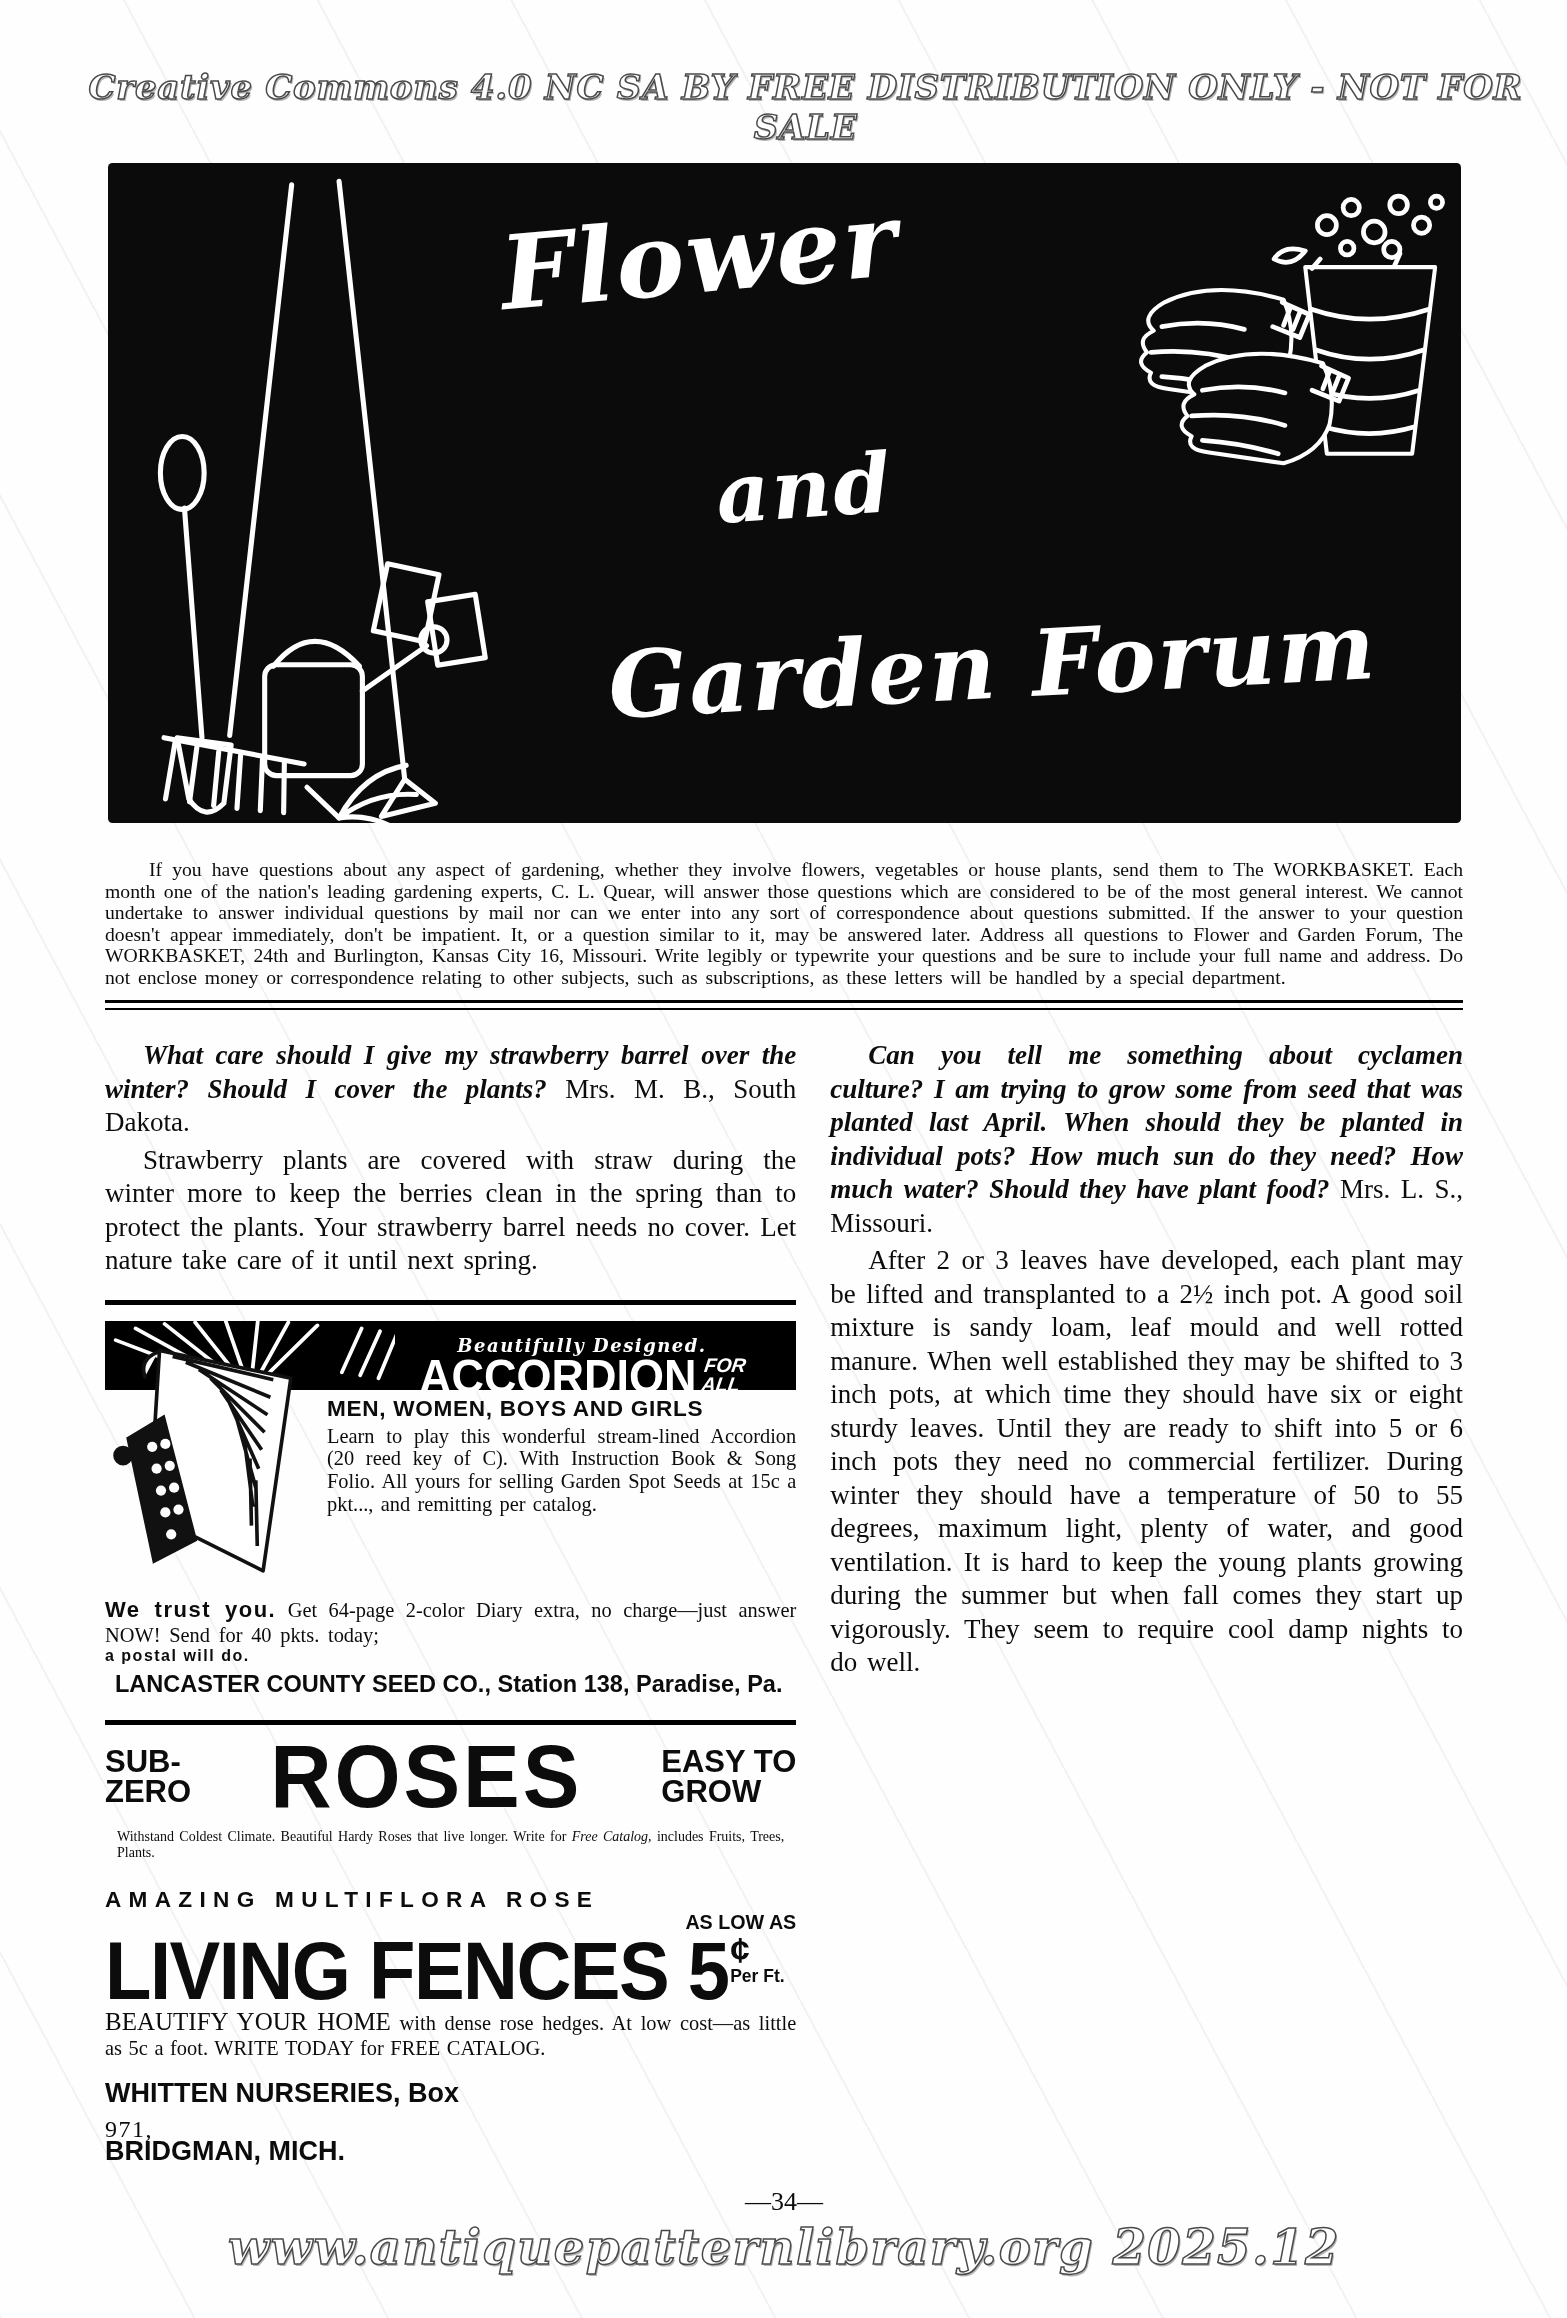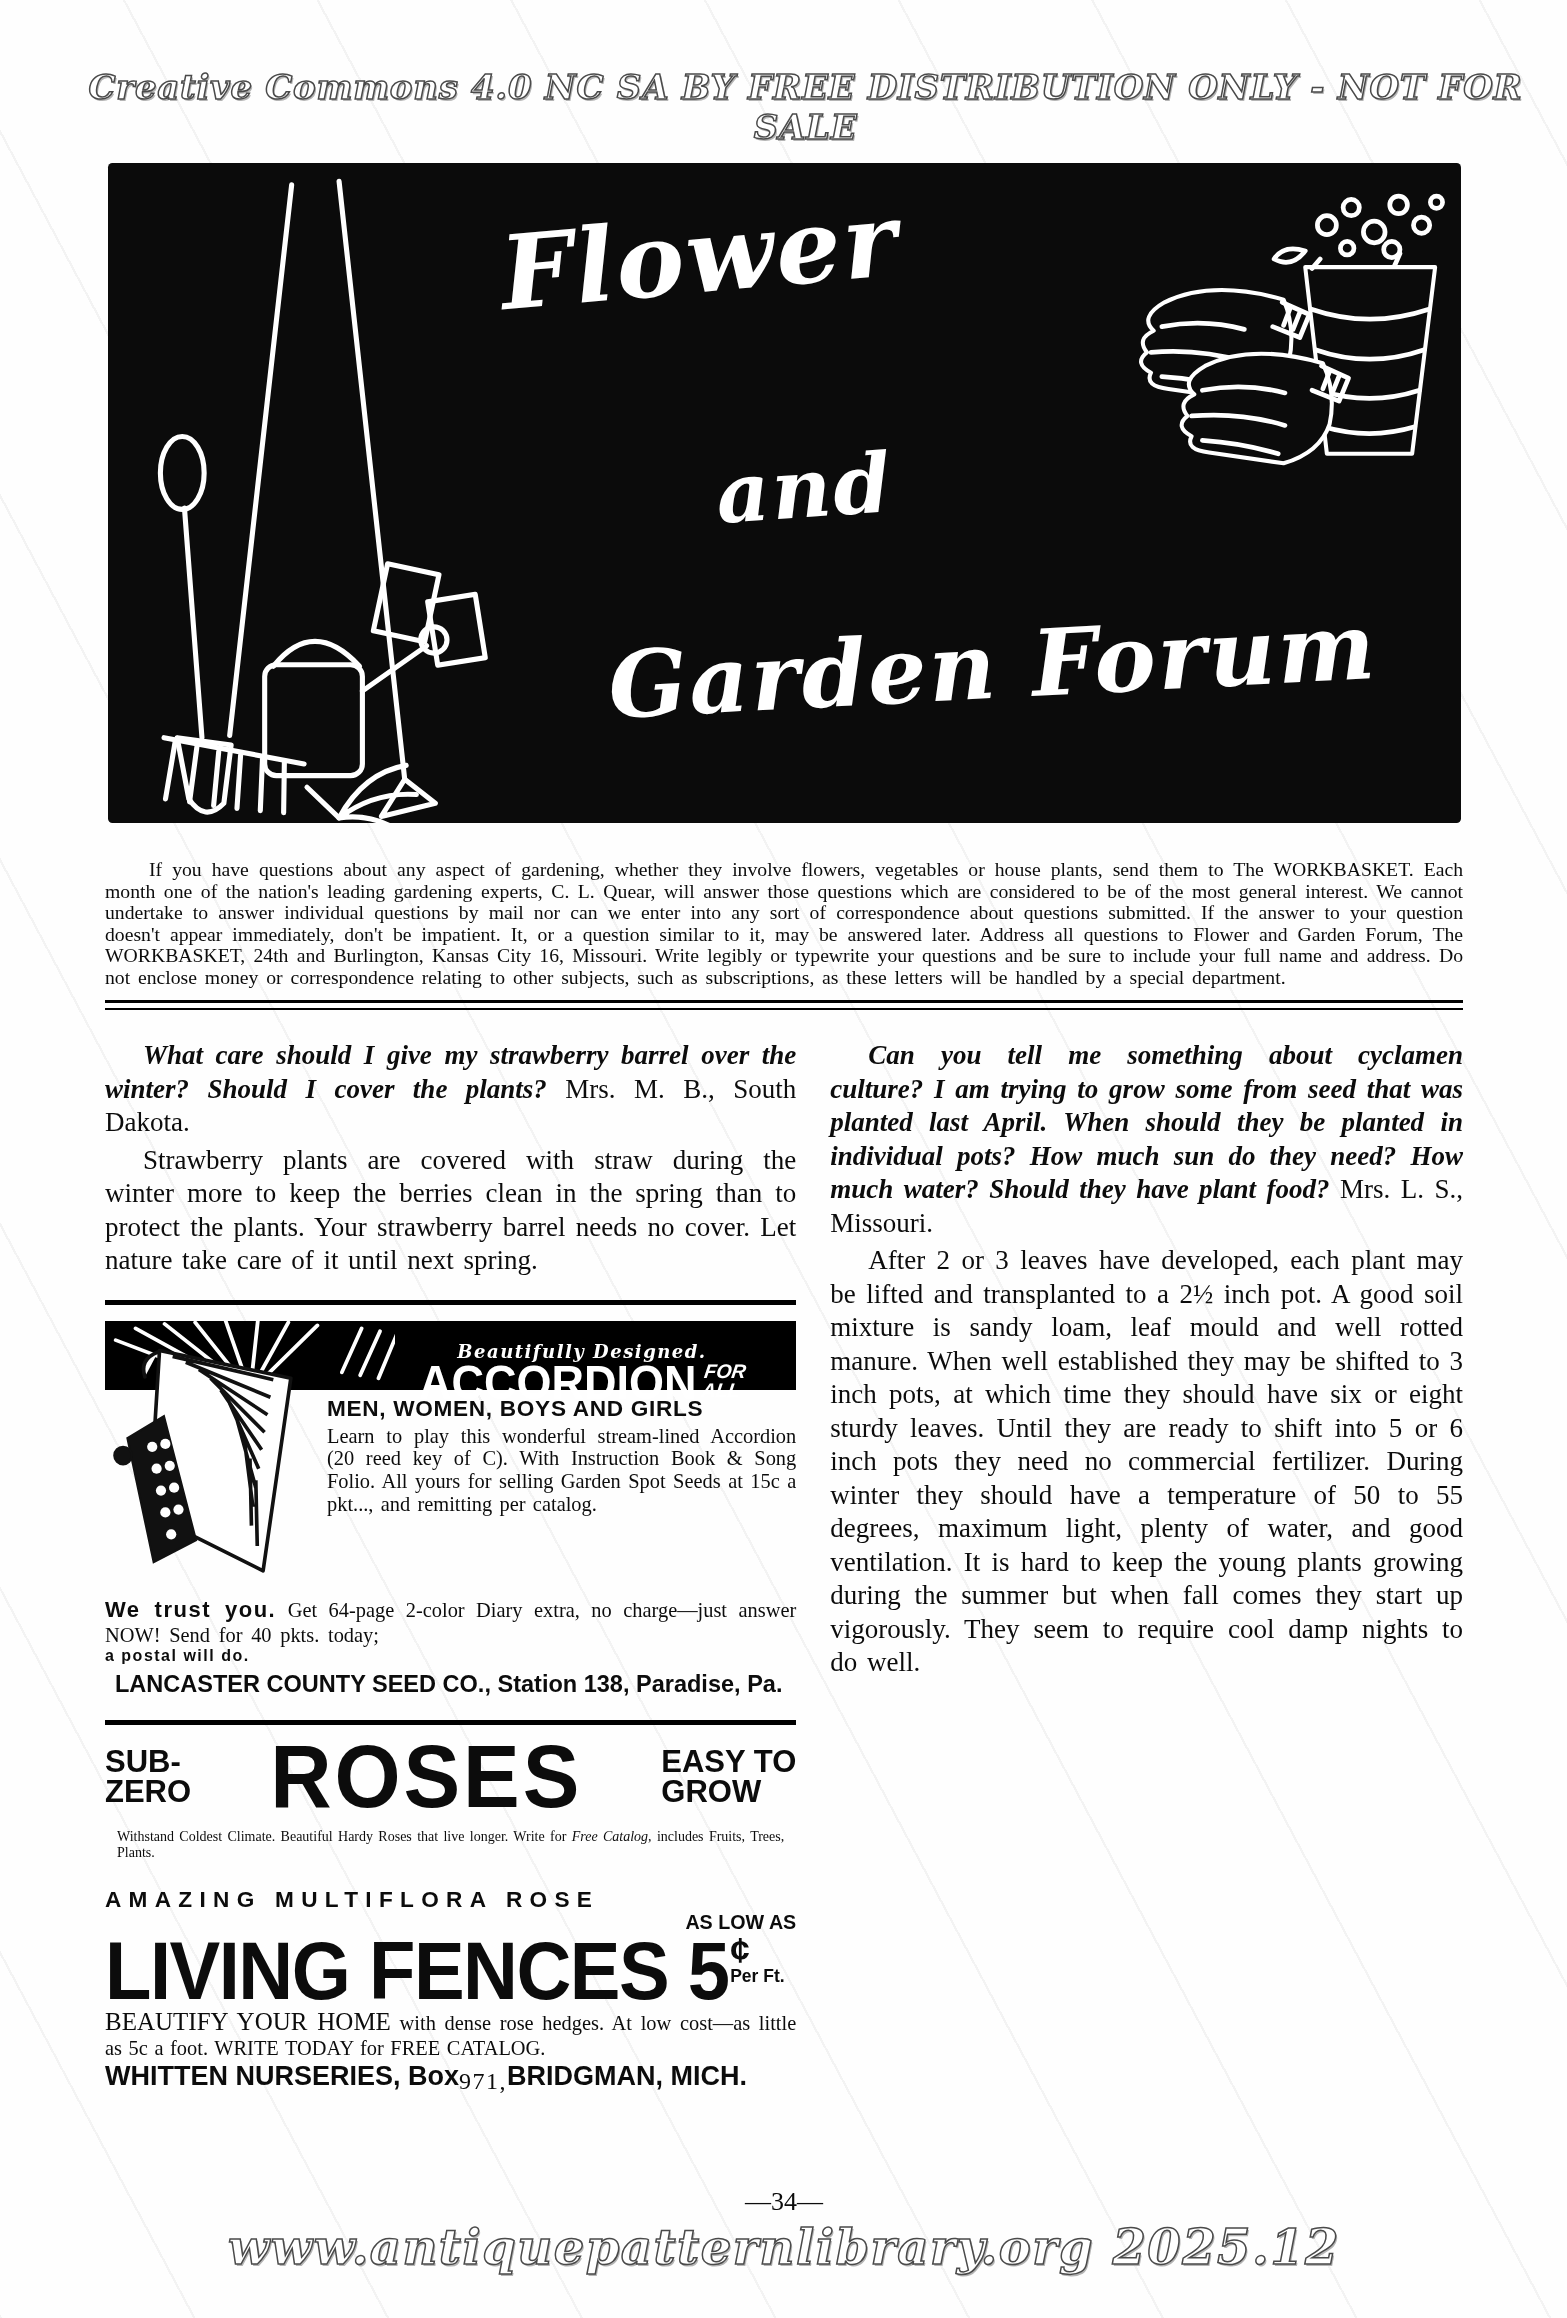--- a/index.html
+++ b/index.html
@@ -77,21 +77,21 @@
   .a{margin:4.4px 0 0;font-size:27px;line-height:1.24;text-align:justify;
      text-indent:38px;word-spacing:2.9px;}
   .rule{border:none;border-top:5.1px solid #000;margin:22px 0 16px;}
   .b-sans{font-family:"Liberation Sans",sans-serif;font-weight:bold;}
   
   .ad-accordion{position:relative;}
   .acc-banner{position:relative;height:69px;background:#000;}
   .rays-art{position:absolute;left:0;top:0;width:42%;height:100%;}
   .acc-head{margin-left:38%;color:#fff;}
   .acc-script{font-family:"DejaVu Serif",serif;font-style:italic;font-weight:bold;
-      font-size:18px;padding-top:20px;letter-spacing:1.5px;text-align:center;}
+      font-size:18px;padding-top:14px;letter-spacing:1.5px;text-align:center;}
   .acc-title-row{display:flex;align-items:flex-start;justify-content:center;gap:7px;}
   .acc-title{font-family:"Liberation Sans",sans-serif;font-weight:bold;
       font-size:45px;line-height:0.92;letter-spacing:0;transform:scaleY(1.05);}
   .acc-forall{display:flex;flex-direction:column;font-family:"Liberation Sans",sans-serif;
       font-weight:bold;font-style:italic;font-size:19.7px;line-height:0.95;transform:skewX(-8deg);}
   .acc-art{position:absolute;left:1.5px;top:8.7px;width:213px;height:257px;}
   .acc-right{margin-left:222px;min-height:198px;padding-top:5.8px;}
   .acc-subhead{font-family:"Liberation Sans",sans-serif;font-weight:bold;font-size:22.6px;
       letter-spacing:0.7px;white-space:nowrap;}
   .acc-body{margin:2.9px 0 0;font-size:20.4px;line-height:1.12;text-align:justify;word-spacing:2.2px;}
@@ -113,21 +113,21 @@
   .roses-amaze .low{font-family:"Liberation Sans",sans-serif;font-weight:bold;font-size:19.7px;
       line-height:0.95;margin-top:44px;}
   .roses-living{display:flex;align-items:flex-start;margin-top:2.9px;}
   .roses-living .lf{font-family:"Liberation Sans",sans-serif;font-weight:bold;font-size:76px;
       line-height:0.9;letter-spacing:-1.5px;transform:scaleY(1.08);transform-origin:left top;white-space:nowrap;}
   .cent-group{display:flex;flex-direction:column;align-items:flex-start;margin-left:1.5px;}
   .cent{font-family:"Liberation Sans",sans-serif;font-weight:bold;font-size:35px;line-height:0.9;}
   .perft{font-family:"Liberation Sans",sans-serif;font-weight:bold;font-size:17.5px;}
   .roses-beautify{margin:5.8px 0 0;font-size:20.4px;line-height:1.15;text-align:justify;word-spacing:1.5px;}
   .roses-beautify .caps{font-size:25px;}
-  .roses-company{display:flex;align-items:flex-start;margin-top:0;}
+  .roses-company{display:flex;justify-content:space-between;align-items:flex-start;margin-top:17px;flex-direction:column;}
   .roses-company .b-sans{font-size:27px;transform:scaleY(1.02);}
   .box-num{font-size:24px;position:relative;top:7.3px;letter-spacing:1.5px;}
   
   .pageno{position:absolute;top:2187px;width:100%;text-align:center;font-size:26px;}
   .wm-bottom{position:absolute;top:2219px;width:100%;text-align:center;font-size:48px;letter-spacing:1.5px;}
   svg .w{stroke:#fff;fill:none;stroke-width:7;stroke-linecap:round;stroke-linejoin:round;}
   svg .wf{stroke:#fff;fill:#0b0b0b;stroke-width:6;stroke-linecap:round;stroke-linejoin:round;}
   svg .k{stroke:#111;fill:#fff;stroke-width:5;stroke-linecap:round;stroke-linejoin:round;}
   svg .kd{stroke:#111;fill:#111;stroke-width:3;}
 </style>

